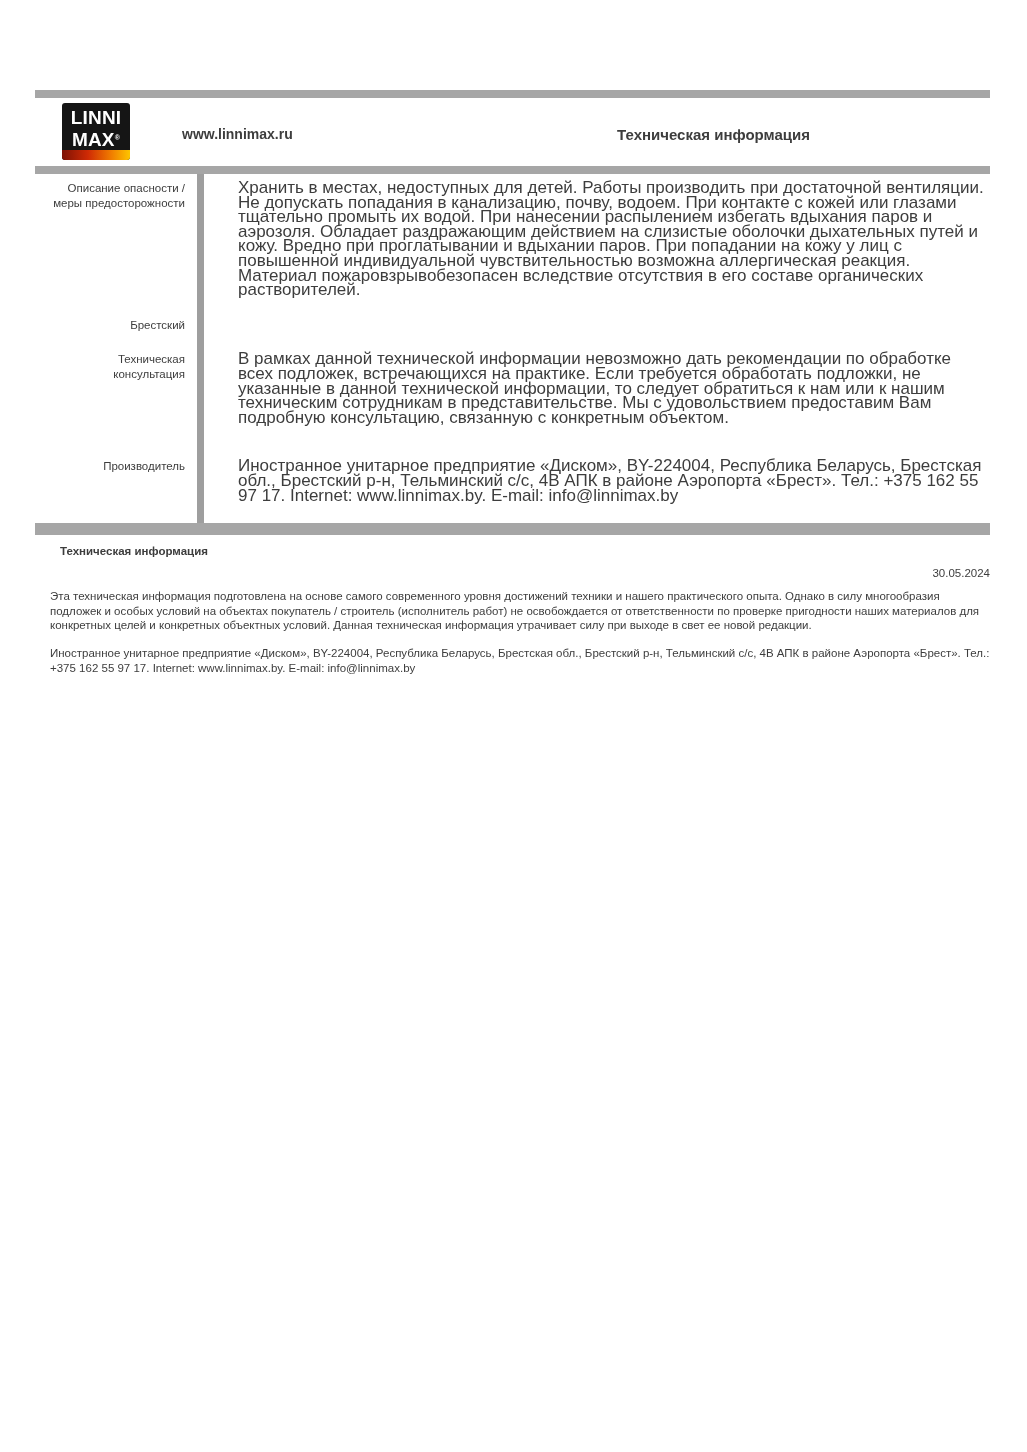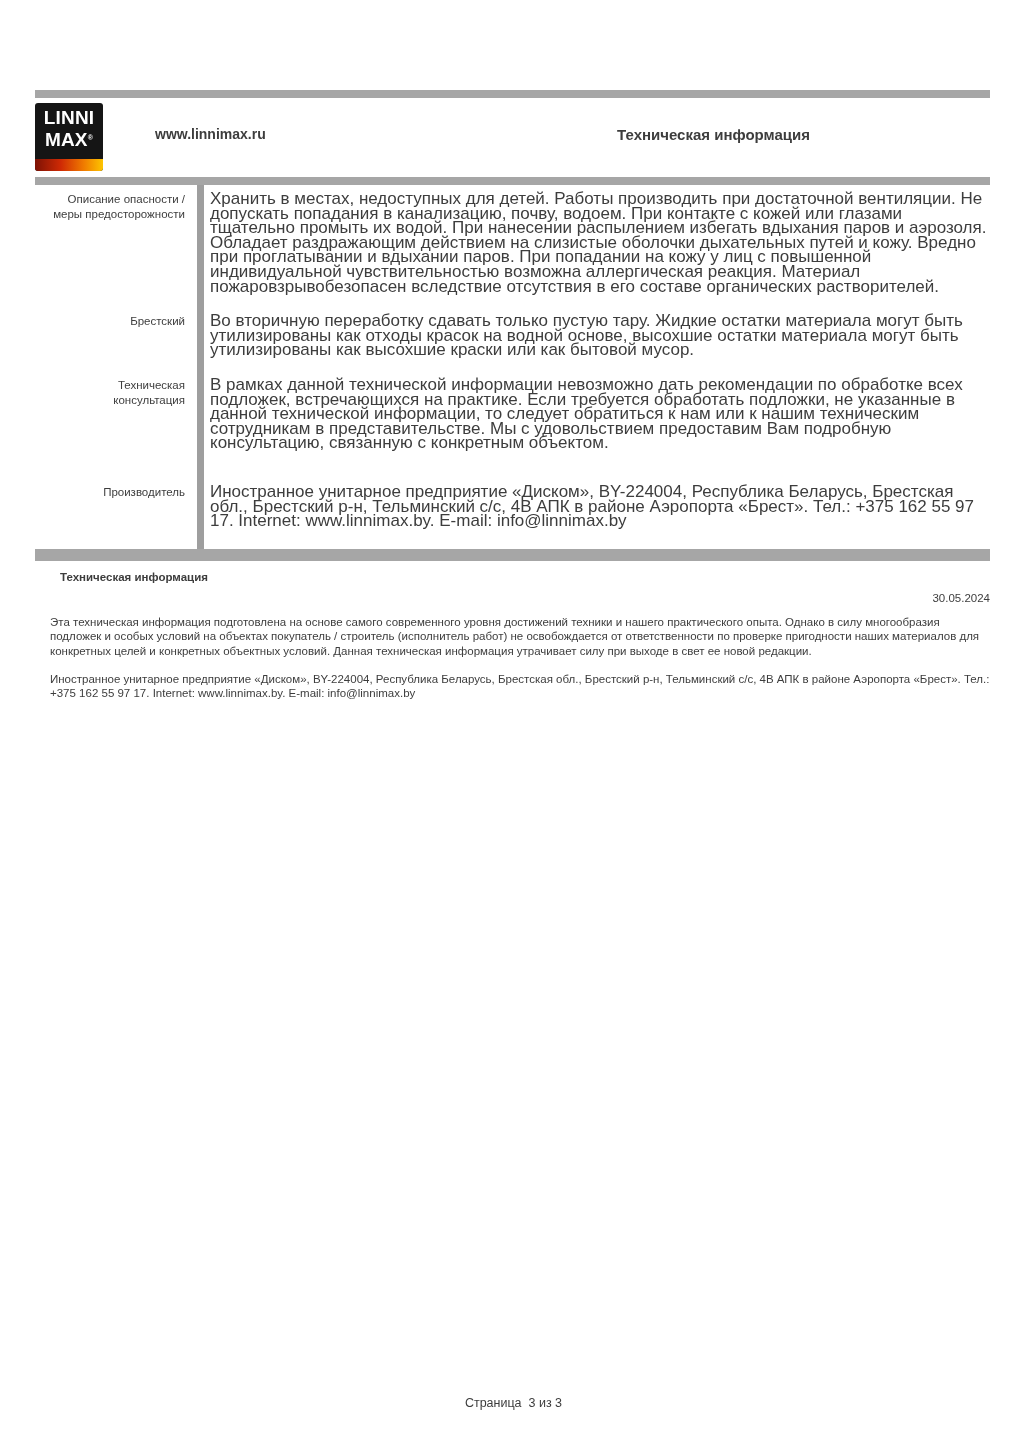--- a/index.html
+++ b/index.html
@@ -14,21 +14,21 @@
   .page { position: absolute; inset: 0; display: flex; flex-direction: column; }
 
   .bar { background: #a6a6a6; margin: 0 37px 0 35px; flex: none; }
   .top-bar { margin-top: 90px; height: 8px; }
   .mid-bar { height: 8px; }
   .bottom-bar { height: 12px; }
 
   
   .header { display: flex; align-items: flex-start; margin: 0 37px 0 35px; padding: 5px 0 6px; flex: none; }
   .logo {
-    width: 68px; height: 68px;
+    margin-left: 27px; width: 68px; height: 57px;
     background: #151515; border-radius: 3px;
     display: flex; flex-direction: column; overflow: hidden; flex: none;
   }
   .logo-text {
     flex: 1; color: #ffffff; font-weight: bold; font-size: 19px; line-height: 20px;
     text-align: center; padding-top: 5px; letter-spacing: 0.2px; white-space: nowrap;
   }
   .logo-text .reg { font-size: 7px; vertical-align: 6px; }
   .logo-flag {
     height: 12px; flex: none;
@@ -36,21 +36,21 @@
   }
   .header-url { font-weight: bold; font-size: 14px; margin-left: 52px; margin-top: 23px; white-space: nowrap; }
   .header-title { font-weight: bold; font-size: 15px; margin-left: auto; margin-right: 180px; margin-top: 23px; white-space: nowrap; }
 
   
   .info-table { position: relative; margin: 0 37px 0 35px; padding: 7px 0 20px; flex: none; }
   .info-table::before {
     content: ""; position: absolute; left: 162px; top: 0; bottom: 0;
     width: 7px; background: #9e9e9e;
   }
-  .row { display: flex; align-items: flex-start; }
+  .row { display: flex; align-items: flex-start; gap: 28px; }
   .row + .row { margin-top: 20px; }
   .row:nth-of-type(4) { margin-top: 34px; }
   .row:nth-of-type(5) { margin-top: 26px; }
   .row-label {
     width: 150px; flex: none; text-align: right;
     font-size: 11.5px; line-height: 14.6px; white-space: pre-line;
   }
   .row-content {
     margin-left: 25px; margin-right: 3px;
     font-size: 17px; line-height: 14.6px; white-space: pre-line;
@@ -88,21 +88,20 @@
   <div class="bar mid-bar"></div>
 
   <main class="info-table">
     <div class="row">
       <div class="row-label">Описание опасности /
 меры предосторожности</div>
       <div class="row-content">Хранить в местах, недоступных для детей. Работы производить при достаточной вентиляции. Не допускать попадания в канализацию, почву, водоем. При контакте с кожей или глазами тщательно промыть их водой. При нанесении распылением избегать вдыхания паров и аэрозоля. Обладает раздражающим действием на слизистые оболочки дыхательных путей и кожу. Вредно при проглатывании и вдыхании паров. При попадании на кожу у лиц с повышенной индивидуальной чувствительностью возможна аллергическая реакция. Материал пожаровзрывобезопасен вследствие отсутствия в его составе органических растворителей.</div>
     </div>
     <div class="row">
       <div class="row-label">Брестский</div>
-      <div class="row-content">Во вторичную переработку сдавать только пустую тару. Жидкие остатки материала могут быть утилизированы как отходы красок на водной основе, высохшие остатки материала могут быть утилизированы как высохшие краски или как бытовой мусор.</div>
     </div>
     <div class="row">
       <div class="row-label">Техническая
 консультация</div>
       <div class="row-content">В рамках данной технической информации невозможно дать рекомендации по обработке всех подложек, встречающихся на практике. Если требуется обработать подложки, не указанные в данной технической информации, то следует обратиться к нам или к нашим техническим сотрудникам в представительстве. Мы с удовольствием предоставим Вам подробную консультацию, связанную с конкретным объектом.</div>
     </div>
     <div class="row">
       <div class="row-label">Производитель</div>
       <div class="row-content">Иностранное унитарное предприятие «Диском», BY-224004, Республика Беларусь, Брестская обл., Брестский р-н, Тельминский с/с, 4В АПК в районе Аэропорта «Брест». Тел.: +375 162 55 97 17. Internet: www.linnimax.by. E-mail: info@linnimax.by</div>
     </div>
@@ -110,15 +109,14 @@
 
   <div class="bar bottom-bar"></div>
 
   <section class="legal-section">
     <h3 class="legal-heading">Техническая информация</h3>
     <div class="legal-date">30.05.2024</div>
     <p class="first">Эта техническая информация подготовлена на основе самого современного уровня достижений техники и нашего практического опыта. Однако в силу многообразия подложек и особых условий на объектах покупатель / строитель (исполнитель работ) не освобождается от ответственности по проверке пригодности наших материалов для конкретных целей и конкретных объектных условий. Данная техническая информация утрачивает силу при выходе в свет ее новой редакции.</p>
     <p>Иностранное унитарное предприятие «Диском», BY-224004, Республика Беларусь, Брестская обл., Брестский р-н, Тельминский с/с, 4В АПК в районе Аэропорта «Брест». Тел.: +375 162 55 97 17. Internet: www.linnimax.by. E-mail: info@linnimax.by</p>
   </section>
 
-  <div class="page-number">Страница  3 из 3</div>
 
 </div>
 
 </body></html>

